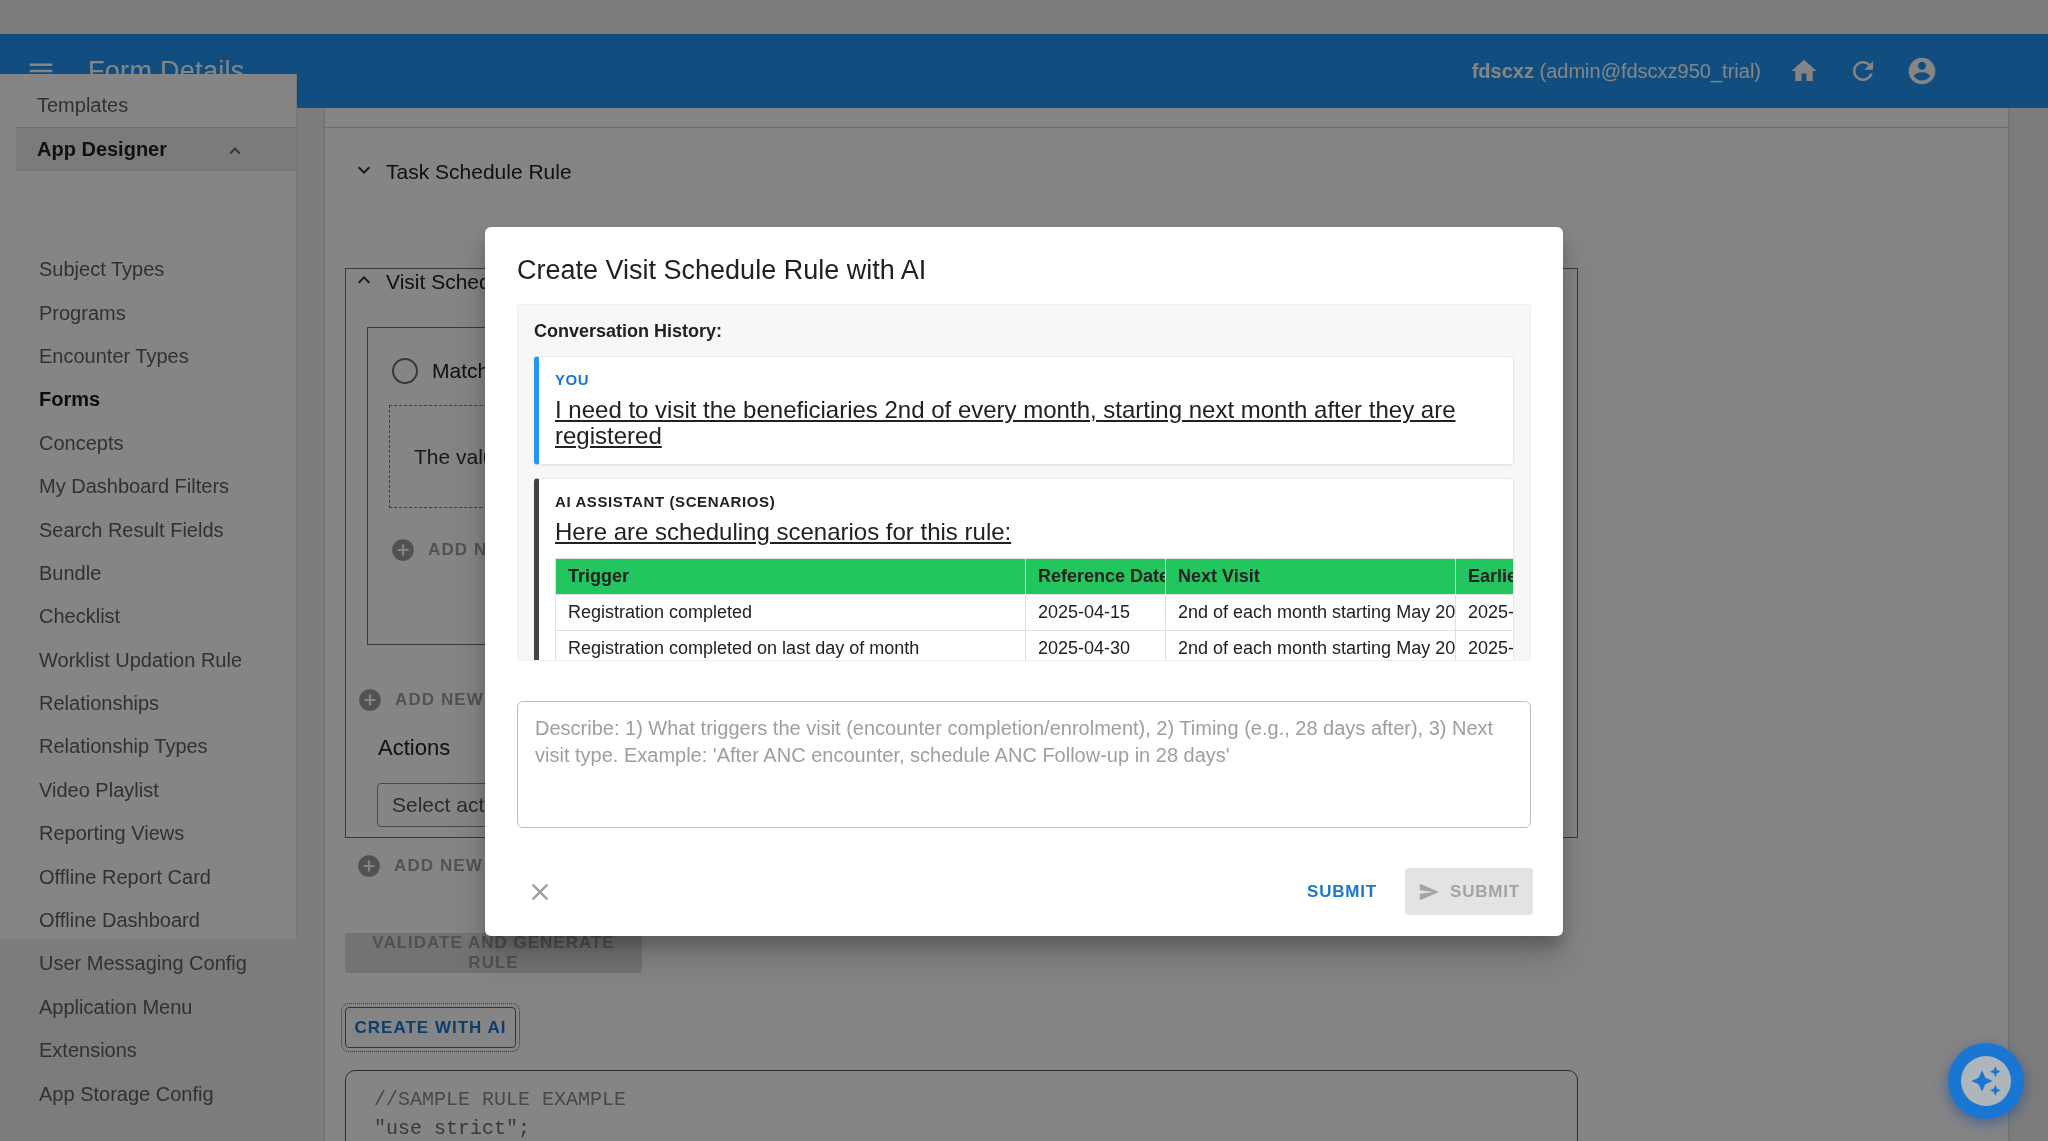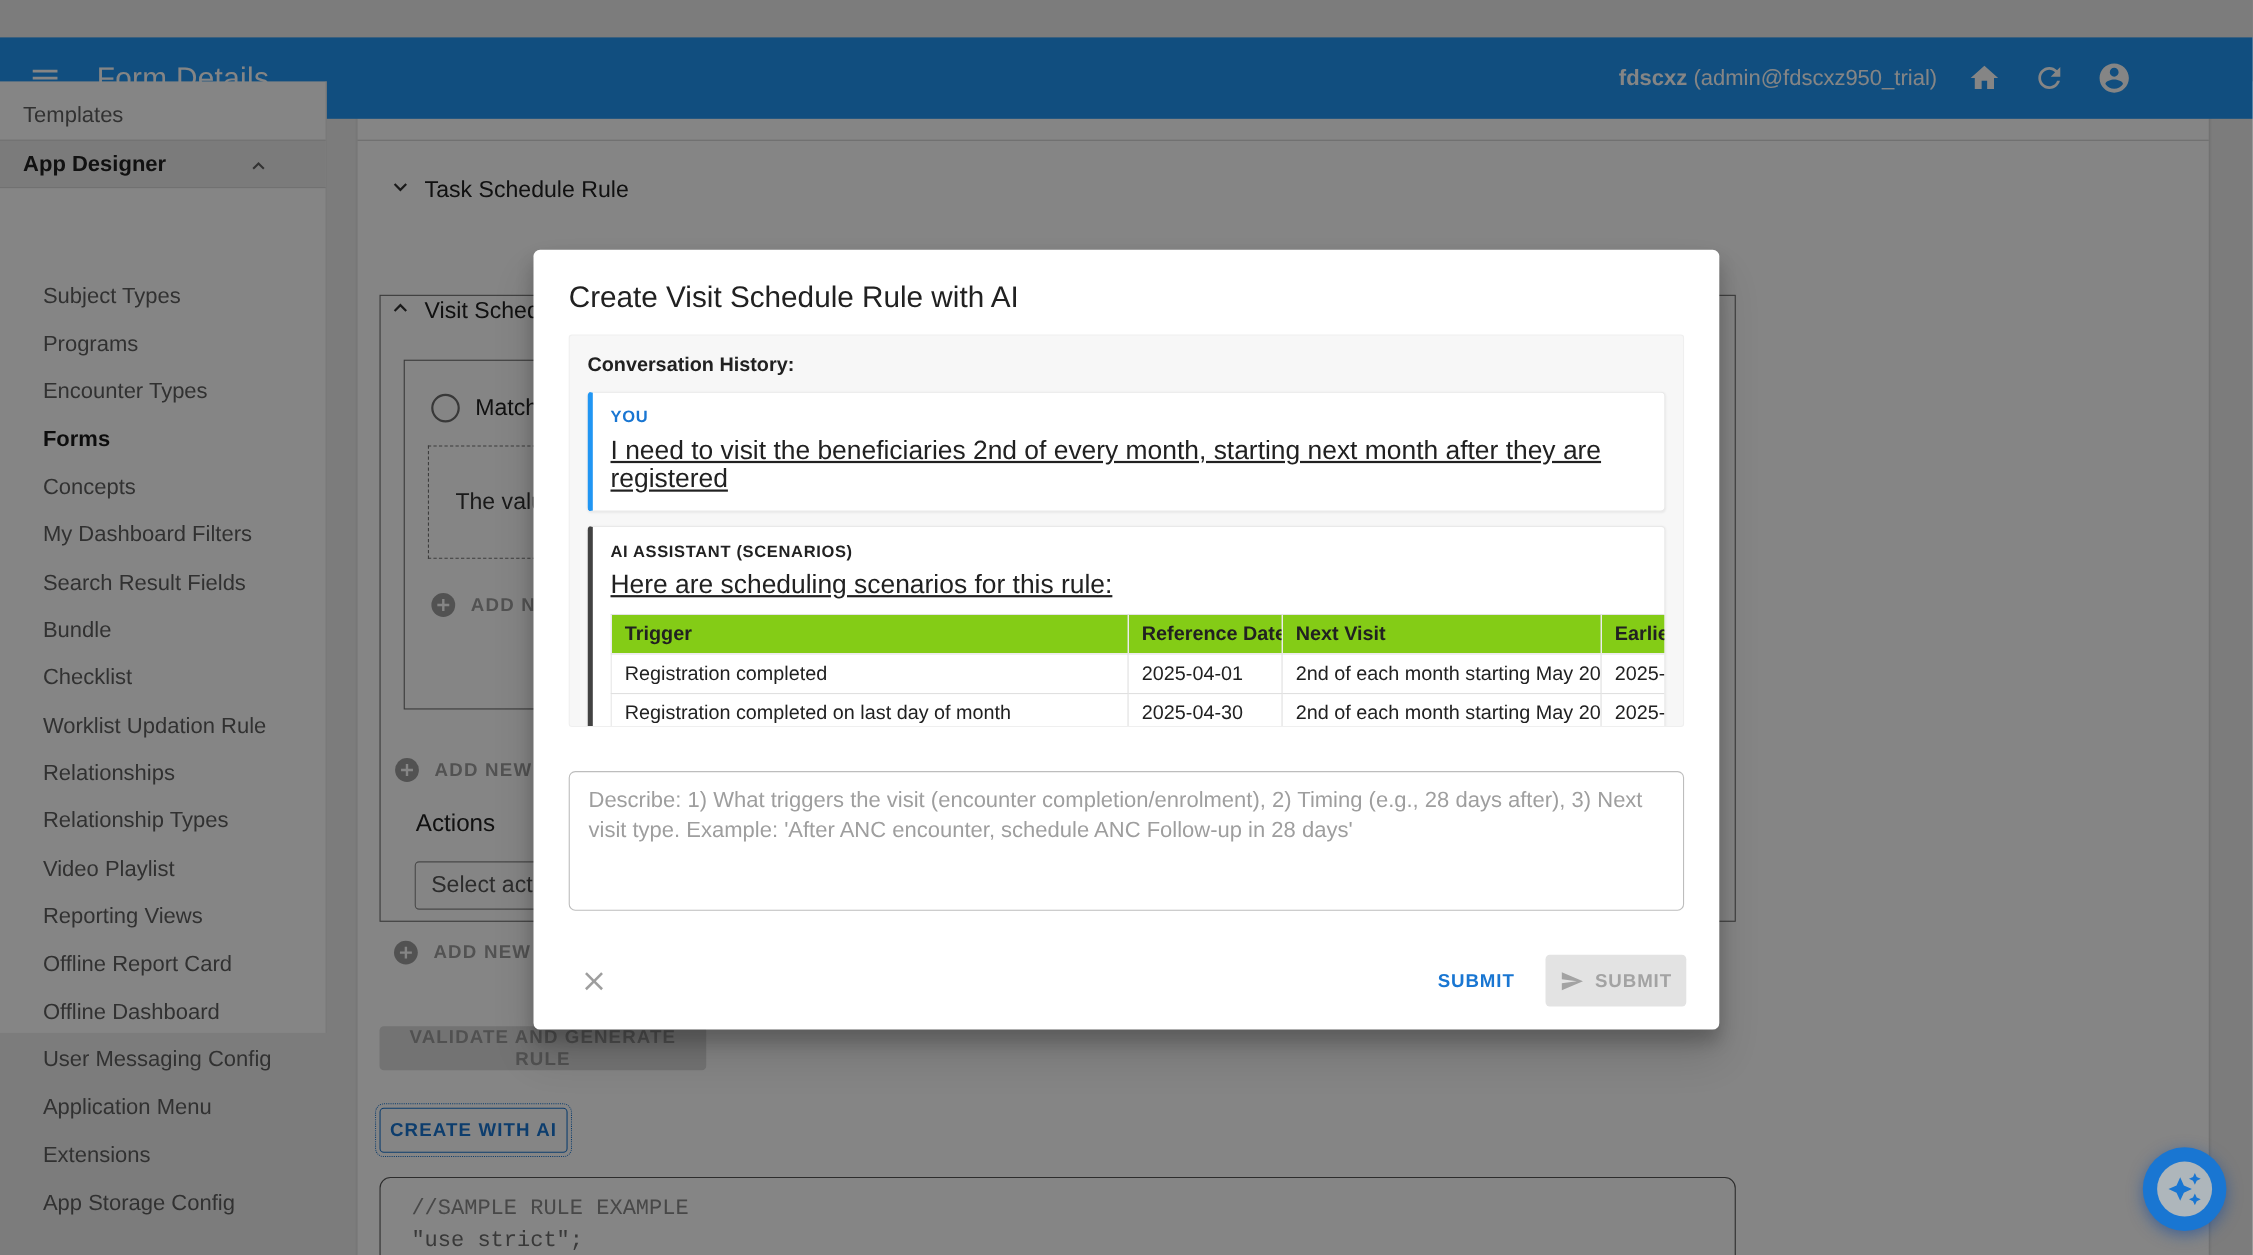--- a/index.html
+++ b/index.html
@@ -11,21 +11,21 @@
             display:flex; align-items:center; color:#fff; z-index:1;margin-top:34px; }
   .hamburger { margin-left:24px; width:34px; height:34px; display:flex; align-items:center; justify-content:center; cursor:pointer; }
   .appbar-title { margin-left:30px; font-size:27px; letter-spacing:.3px; color:#fff; }
   .appbar-right { position:absolute; right:110px; top:0; height:74px; display:flex; align-items:center; gap:27px; }
   .user-text { font-size:20px; white-space:nowrap; }
   .user-text b { font-weight:700; }
   .appbar-icon { width:32px; height:32px; display:flex; align-items:center; justify-content:center; cursor:pointer; }
 
   
   .sidebar { position:absolute; left:0; top:74px; width:297px; height:865px; background:#ffffff;
-             border-right:1px solid #e0e0e0; z-index:1; }
+             border-right:1px solid #e0e0e0; z-index:1;padding-left:16px; }
   .side-item { height:44px; display:flex; align-items:center; padding-left:21px; font-size:20px; color:#5f5f5f; cursor:pointer; }
   .side-item.top1 { margin-top:9px; }
   .side-item.parent { font-weight:700; color:#212121; background:#ececec;
                       border-top:1px solid #d8d8d8; border-bottom:1px solid #d8d8d8; position:relative; }
   .side-item.parent .chev { position:absolute; right:50px; top:12px; }
   .subnav { position:absolute; top:174px; left:0; right:1px; }
   .subnav .side-item { height:43.4px; padding-left:39px; font-size:20px; }
   .subnav .side-item.active { color:#1a1a1a; font-weight:700; }
 
   
@@ -79,21 +79,21 @@
   .msg-label { font-size:15px; font-weight:700; letter-spacing:.6px; margin-bottom:9px; }
   .msg-label.you-label { color:#1976d2; }
   .msg-label.ai-label { color:#212121; }
   .msg-text { font-size:24px; color:#212121; line-height:26px;text-decoration:underline; }
   .ai-intro { margin-bottom:13px; }
   .table-wrap { margin-right:-16px; overflow:hidden; }
   table.scen { border-collapse:collapse; table-layout:fixed; width:1005px; }
   table.scen col.c1{width:470px} table.scen col.c2{width:140px} table.scen col.c3{width:290px} table.scen col.c4{width:105px}
   table.scen th, table.scen td { border:1px solid #e0e0e0; font-size:18px; color:#212121; text-align:left;
                                  padding:7px 12px; white-space:nowrap; overflow:hidden; }
-  table.scen th { background:#84cc16; font-weight:700; }
+  table.scen th { background:#22c55e; font-weight:700; }
   .ai-message-input { display:block; width:100%; height:127px; margin-top:40px; border:1px solid #bdbdbd;
                       border-radius:6px; resize:none; padding:13px 17px; font-family:inherit; font-size:20px;
                       line-height:27px; color:#212121; }
   .ai-message-input::placeholder { color:#9e9e9e; }
   .modal-footer { margin-top:40px; height:47px; display:flex; align-items:center; }
   .close-btn { width:30px; height:30px; margin-left:8px; border:none; background:transparent; cursor:pointer;
                display:flex; align-items:center; justify-content:center; }
   .footer-spacer { flex:1; }
   .cancel-btn { border:none; background:transparent; color:#1976d2; font-family:inherit; font-size:17px;
                 font-weight:700; letter-spacing:.8px; cursor:pointer; padding:10px 16px; margin-right:12px; }
@@ -274,21 +274,21 @@
               <tr>
                 <th>Trigger</th>
                 <th>Reference Date</th>
                 <th>Next Visit</th>
                 <th>Earliest</th>
               </tr>
             </thead>
             <tbody>
               <tr>
                 <td>Registration completed</td>
-                <td>2025-04-01</td>
+                <td>2025-04-15</td>
                 <td>2nd of each month starting May 2025</td>
                 <td>2025-0</td>
               </tr>
               <tr>
                 <td>Registration completed on last day of month</td>
                 <td>2025-04-30</td>
                 <td>2nd of each month starting May 2025</td>
                 <td>2025-0</td>
               </tr>
             </tbody>

